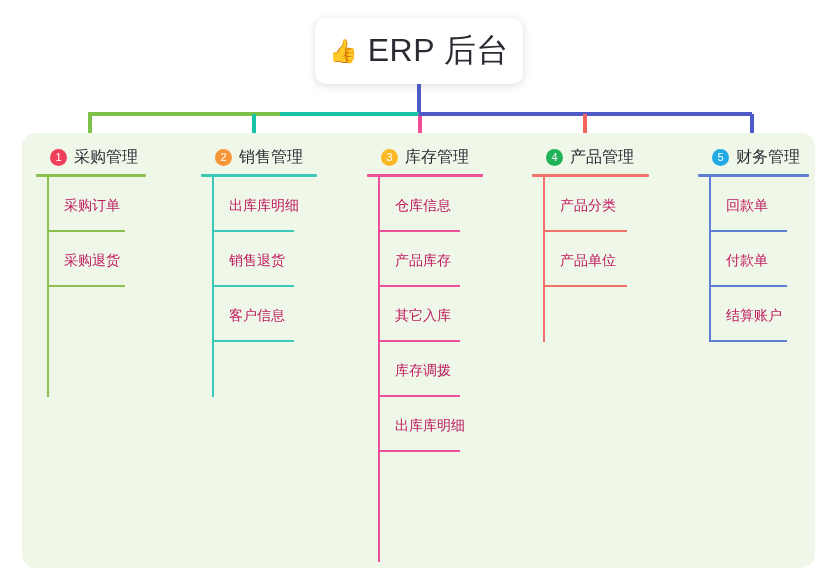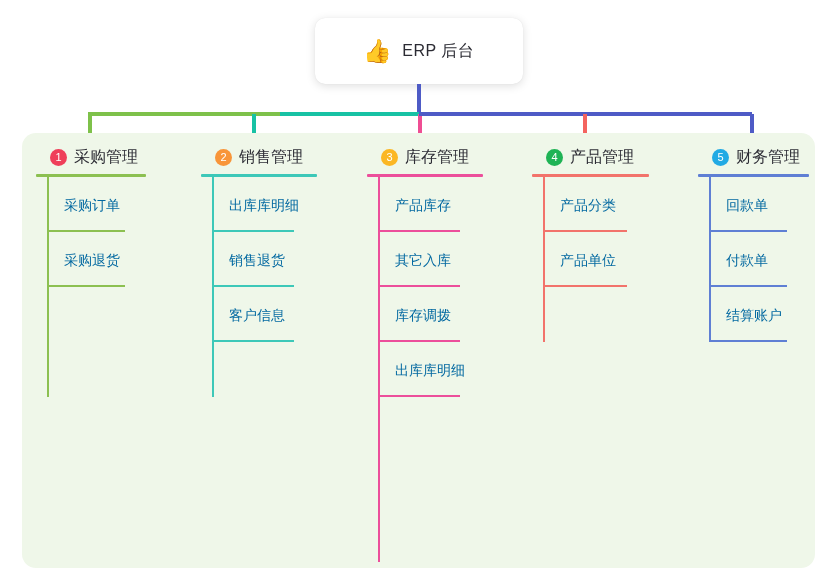--- a/index.html
+++ b/index.html
@@ -31,21 +31,21 @@
     justify-content: center;
     gap: 10px;
     box-sizing: border-box;
   }
   #root-emoji {
     font-size: 23px;
     line-height: 1;
     display: inline-block;
   }
   #root-title-text {
-    font-size: 16px;
+    font-size: 32px;
     color: #2b2b33;
     letter-spacing: 0.5px;
     white-space: nowrap;
   }
 
   
   .conn {
     position: absolute;
   }
   #stem-root {
@@ -125,21 +125,21 @@
   .leaf {
     position: relative;
     height: 55px;
     box-sizing: border-box;
   }
   .leaf-label {
     position: absolute;
     left: 28px;
     top: 20px;
     font-size: 14px;
-    color: #0369a1;
+    color: #be185d;
     white-space: nowrap;
   }
   .leaf-rule {
     position: absolute;
     left: 11px;
     bottom: 0;
     height: 2px;
   }
 </style>
 </head>
@@ -208,20 +208,24 @@
     </div>
     <div class="column" style="left: 367px; width: 152px;">
       <div class="col-head">
         <span class="badge" style="background: rgb(251, 183, 36);">3</span>
         <span class="col-title">库存管理</span>
       </div>
       <div class="col-rule" style="width: 116px; background: rgb(236, 79, 155);"></div>
       <div class="col-body">
         <div class="spine" style="background: rgb(236, 79, 155); height: 385px;"></div>
         <div class="leaf">
+          <div class="leaf-label">仓库信息</div>
+          <div class="leaf-rule" style="width: 82px; background: rgb(236, 79, 155);"></div>
+        </div>
+        <div class="leaf">
           <div class="leaf-label">产品库存</div>
           <div class="leaf-rule" style="width: 82px; background: rgb(236, 79, 155);"></div>
         </div>
         <div class="leaf">
           <div class="leaf-label">其它入库</div>
           <div class="leaf-rule" style="width: 82px; background: rgb(236, 79, 155);"></div>
         </div>
         <div class="leaf">
           <div class="leaf-label">库存调拨</div>
           <div class="leaf-rule" style="width: 82px; background: rgb(236, 79, 155);"></div>

